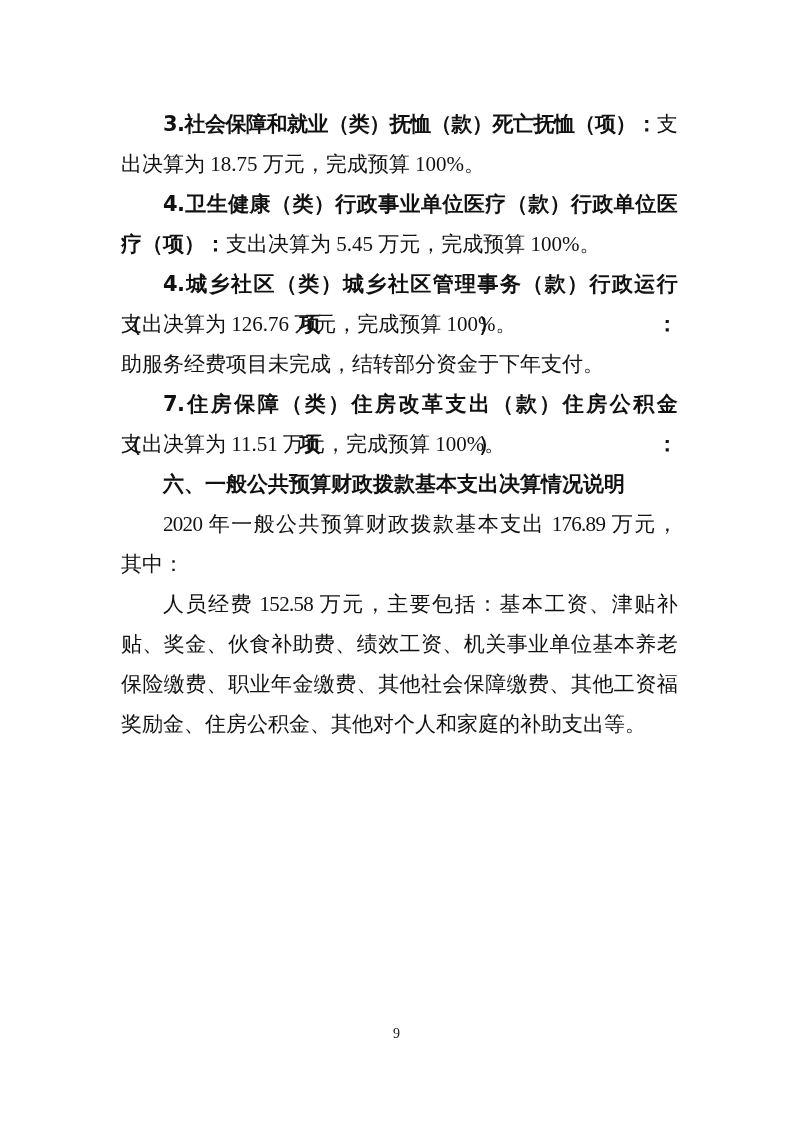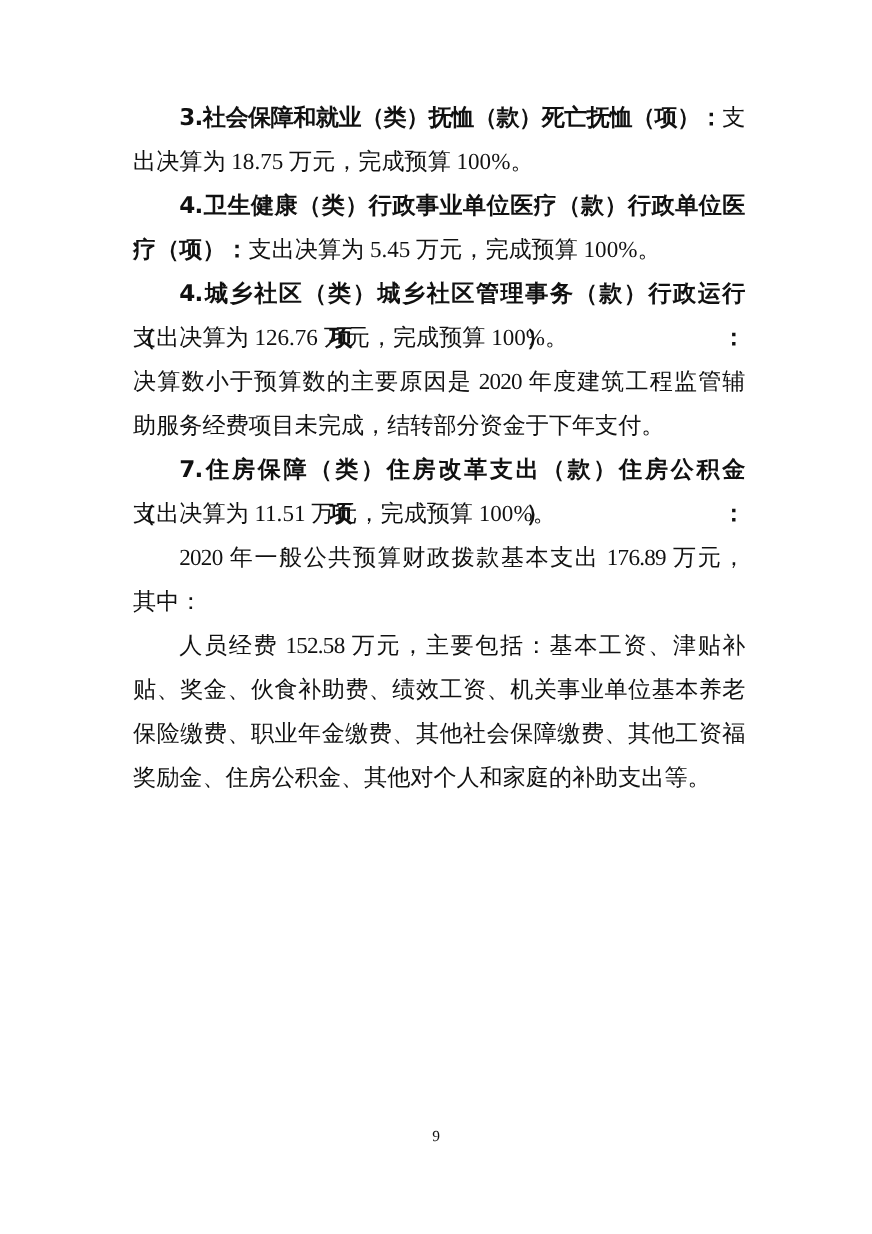--- a/index.html
+++ b/index.html
@@ -11,21 +11,21 @@
     position: relative;
     width: 793px;
     height: 1122px;
     background: #ffffff;
     overflow: hidden;
     color: #111111;
   }
   .doc-body {
     position: absolute;
     left: 121px;
-    top: 87px;
+    top: 104px;
     width: 556px;
   }
   .para {
     margin: 0;
     padding: 0;
   }
   .line {
     height: 40px;
     line-height: 40px;
     font-size: 21px;
@@ -72,26 +72,28 @@
       </div>
       <div class="para">
         <div class="line justify indent"><span class="run-bold">4.卫生健康（类）行政事业单位医疗（款）行政单位医</span></div>
         <div class="line"><span class="run-bold">疗（项）：</span><span class="run-regular">支出决算为 5.45 万元，完成预算 100%。</span></div>
       </div>
       <div class="para">
         <div class="line justify indent"><span class="run-bold">4.城乡社区（类）城乡社区管理事务（款）行政运行（项）：</span></div>
         <div class="line"><span class="run-regular">支出决算为 126.76 万元，完成预算 100%。</span></div>
       </div>
       <div class="para">
-        <div class="line justify"><span class="run-regular">决算数小于预算数的主要原因是 2020 年度建筑工程监管辅</span></div>
         <div class="line"><span class="run-regular">助服务经费项目未完成，结转部分资金于下年支付。</span></div>
       </div>
       <div class="para">
         <div class="line justify indent"><span class="run-bold">7.住房保障（类）住房改革支出（款）住房公积金（项）：</span></div>
         <div class="line"><span class="run-regular">支出决算为 11.51 万元，完成预算 100%。</span></div>
+      </div>
+      <div class="para">
+        <div class="line indent heading"><span class="run-bold">六、一般公共预算财政拨款基本支出决算情况说明</span></div>
       </div>
       <div class="para">
         <div class="line justify indent"><span class="run-regular">2020 年一般公共预算财政拨款基本支出 176.89 万元，</span></div>
         <div class="line"><span class="run-regular">其中：</span></div>
       </div>
       <div class="para">
         <div class="line justify indent"><span class="run-regular">人员经费 152.58 万元，主要包括：基本工资、津贴补</span></div>
         <div class="line justify"><span class="run-regular">贴、奖金、伙食补助费、绩效工资、机关事业单位基本养老</span></div>
         <div class="line justify"><span class="run-regular">保险缴费、职业年金缴费、其他社会保障缴费、其他工资福</span></div>
         <div class="line"><span class="run-regular">奖励金、住房公积金、其他对个人和家庭的补助支出等。</span></div>

